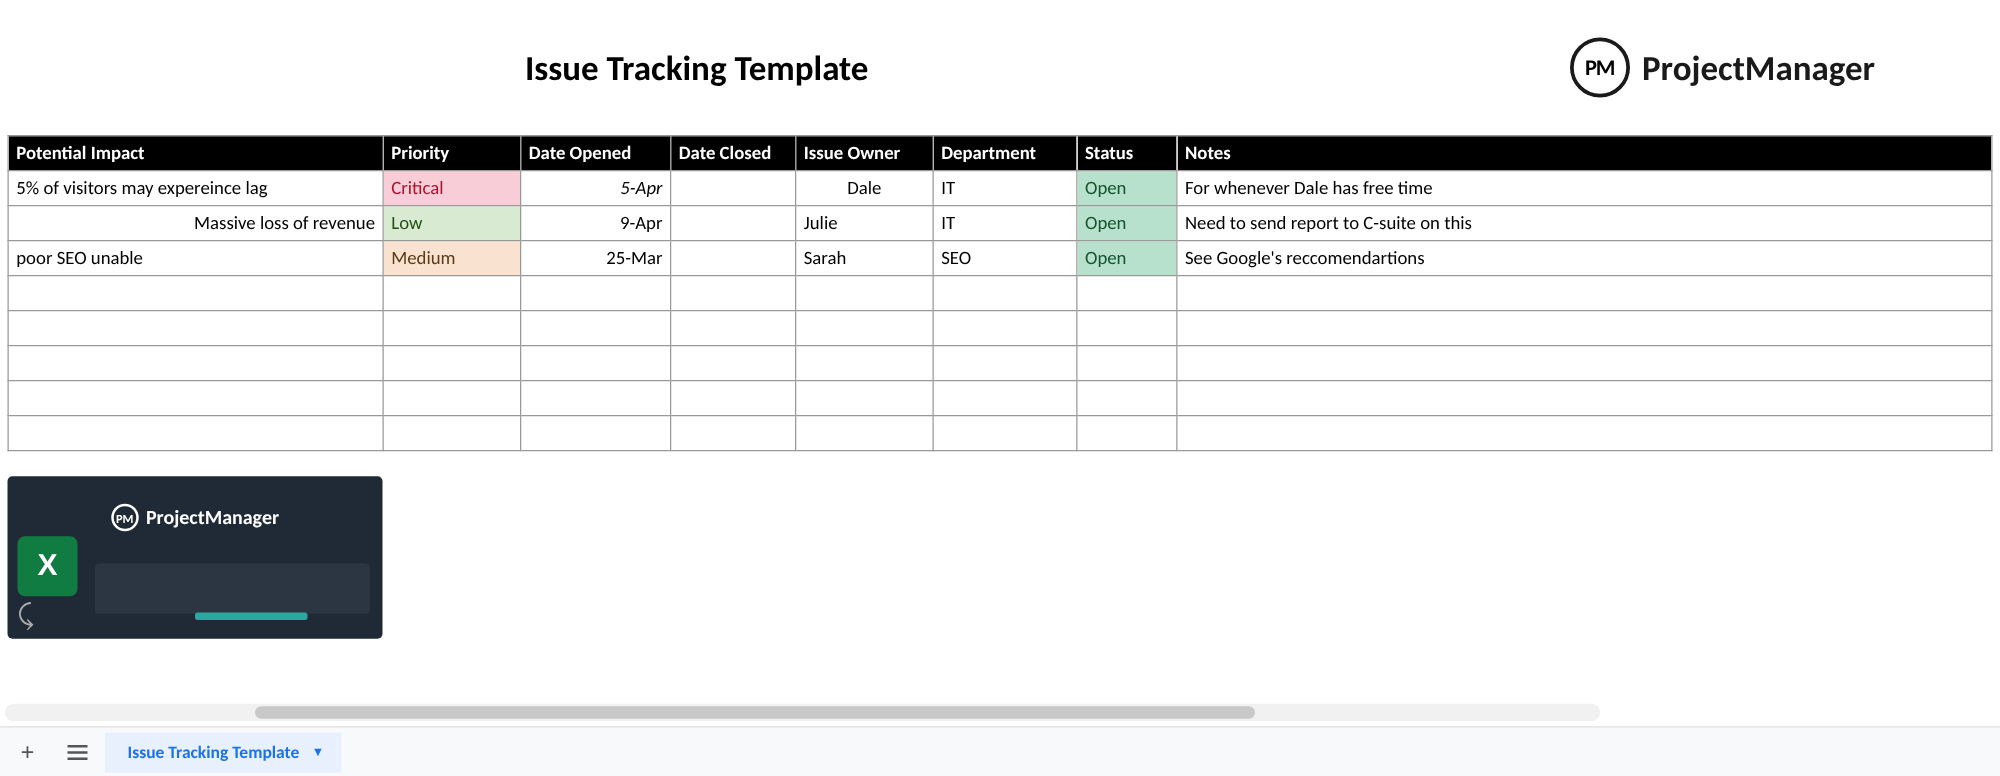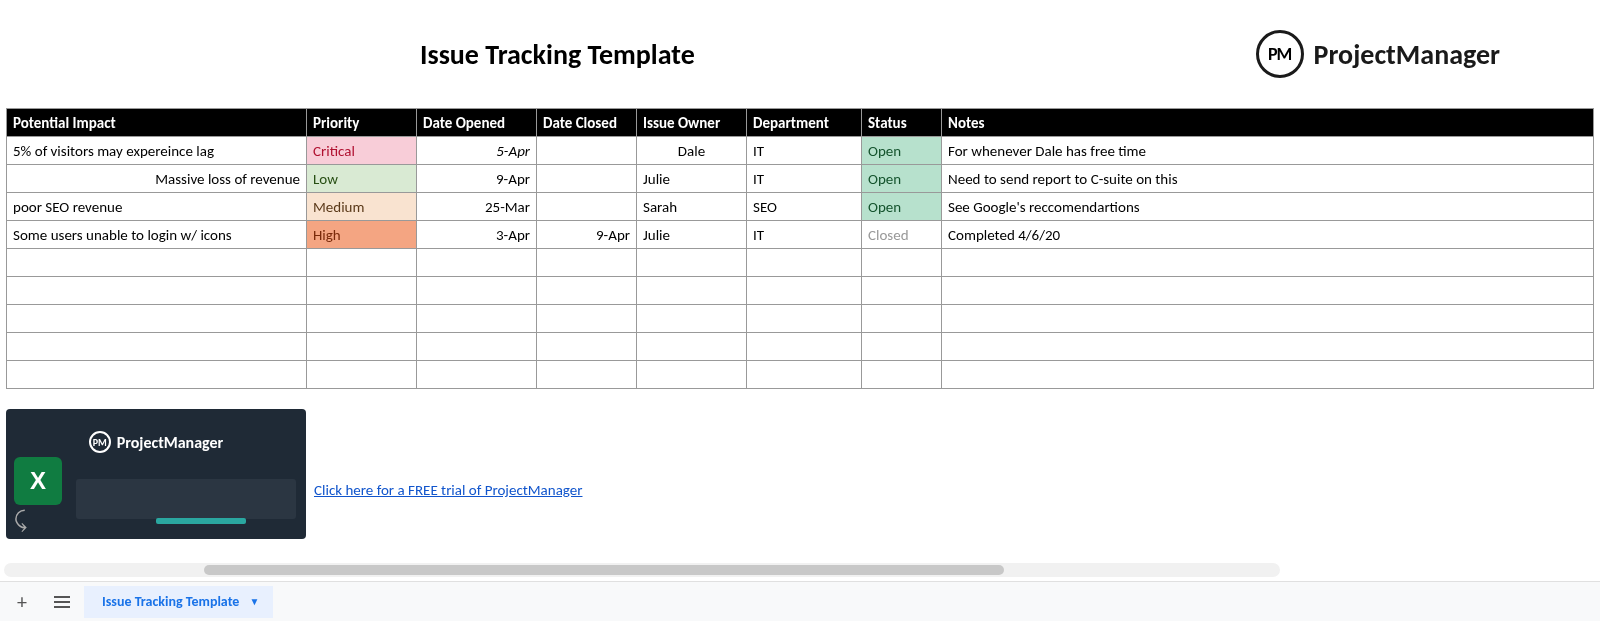--- a/index.html
+++ b/index.html
@@ -110,38 +110,28 @@
             <td style="text-align: right;">Massive loss of revenue</td>
             <td class="prio-Low" style="text-align: left;">Low</td>
             <td style="text-align: right;">9-Apr</td>
             <td style="text-align: right;"></td>
             <td style="text-align: left;">Julie</td>
             <td style="text-align: left;">IT</td>
             <td class="status-Open" style="text-align: left;">Open</td>
             <td style="text-align: left;">Need to send report to C-suite on this</td>
           </tr>
           <tr>
-            <td style="text-align: left;">poor SEO revenue</td>
+            <td style="text-align: left;">poor SEO unable</td>
             <td class="prio-Medium" style="text-align: left;">Medium</td>
             <td style="text-align: right; padding-left: 41px;">25-Mar</td>
             <td style="text-align: right;"></td>
             <td style="text-align: left;">Sarah</td>
             <td style="text-align: left;">SEO</td>
             <td class="status-Open" style="text-align: left;">Open</td>
             <td style="text-align: left;">See Google's reccomendartions</td>
-          </tr>
-          <tr>
-            <td style="text-align: left;">Some users unable to login w/ icons</td>
-            <td class="prio-High" style="text-align: left;">High</td>
-            <td style="text-align: right;">3-Apr</td>
-            <td style="text-align: right;">9-Apr</td>
-            <td style="text-align: left;">Julie</td>
-            <td style="text-align: left;">IT</td>
-            <td class="status-Closed" style="text-align: left;">Closed</td>
-            <td style="text-align: left;">Completed 4/6/20</td>
           </tr>
           <tr>
             <td></td>
             <td></td>
             <td></td>
             <td></td>
             <td></td>
             <td></td>
             <td></td>
             <td></td>
@@ -196,21 +186,20 @@
         <span class="promo-brand-circle">PM</span>
         <span>ProjectManager</span>
       </div>
       <div class="excel-sheet"></div>
       <div class="excel-badge">X</div>
       <div class="promo-strip"></div>
       <div class="promo-bar"></div>
       <div class="promo-gantt"></div>
       <div class="dotted-arrow">⤹</div>
     </div>
-    <a href="#" class="promo-link">Click here for a FREE trial of ProjectManager</a>
   </div>
 
   <div class="hscroll">
     <div class="hscroll-thumb"></div>
   </div>
 
   <div class="tabbar">
     <div class="tab-btn">+</div>
     <div class="tab-btn">
       <div class="menu-lines">

